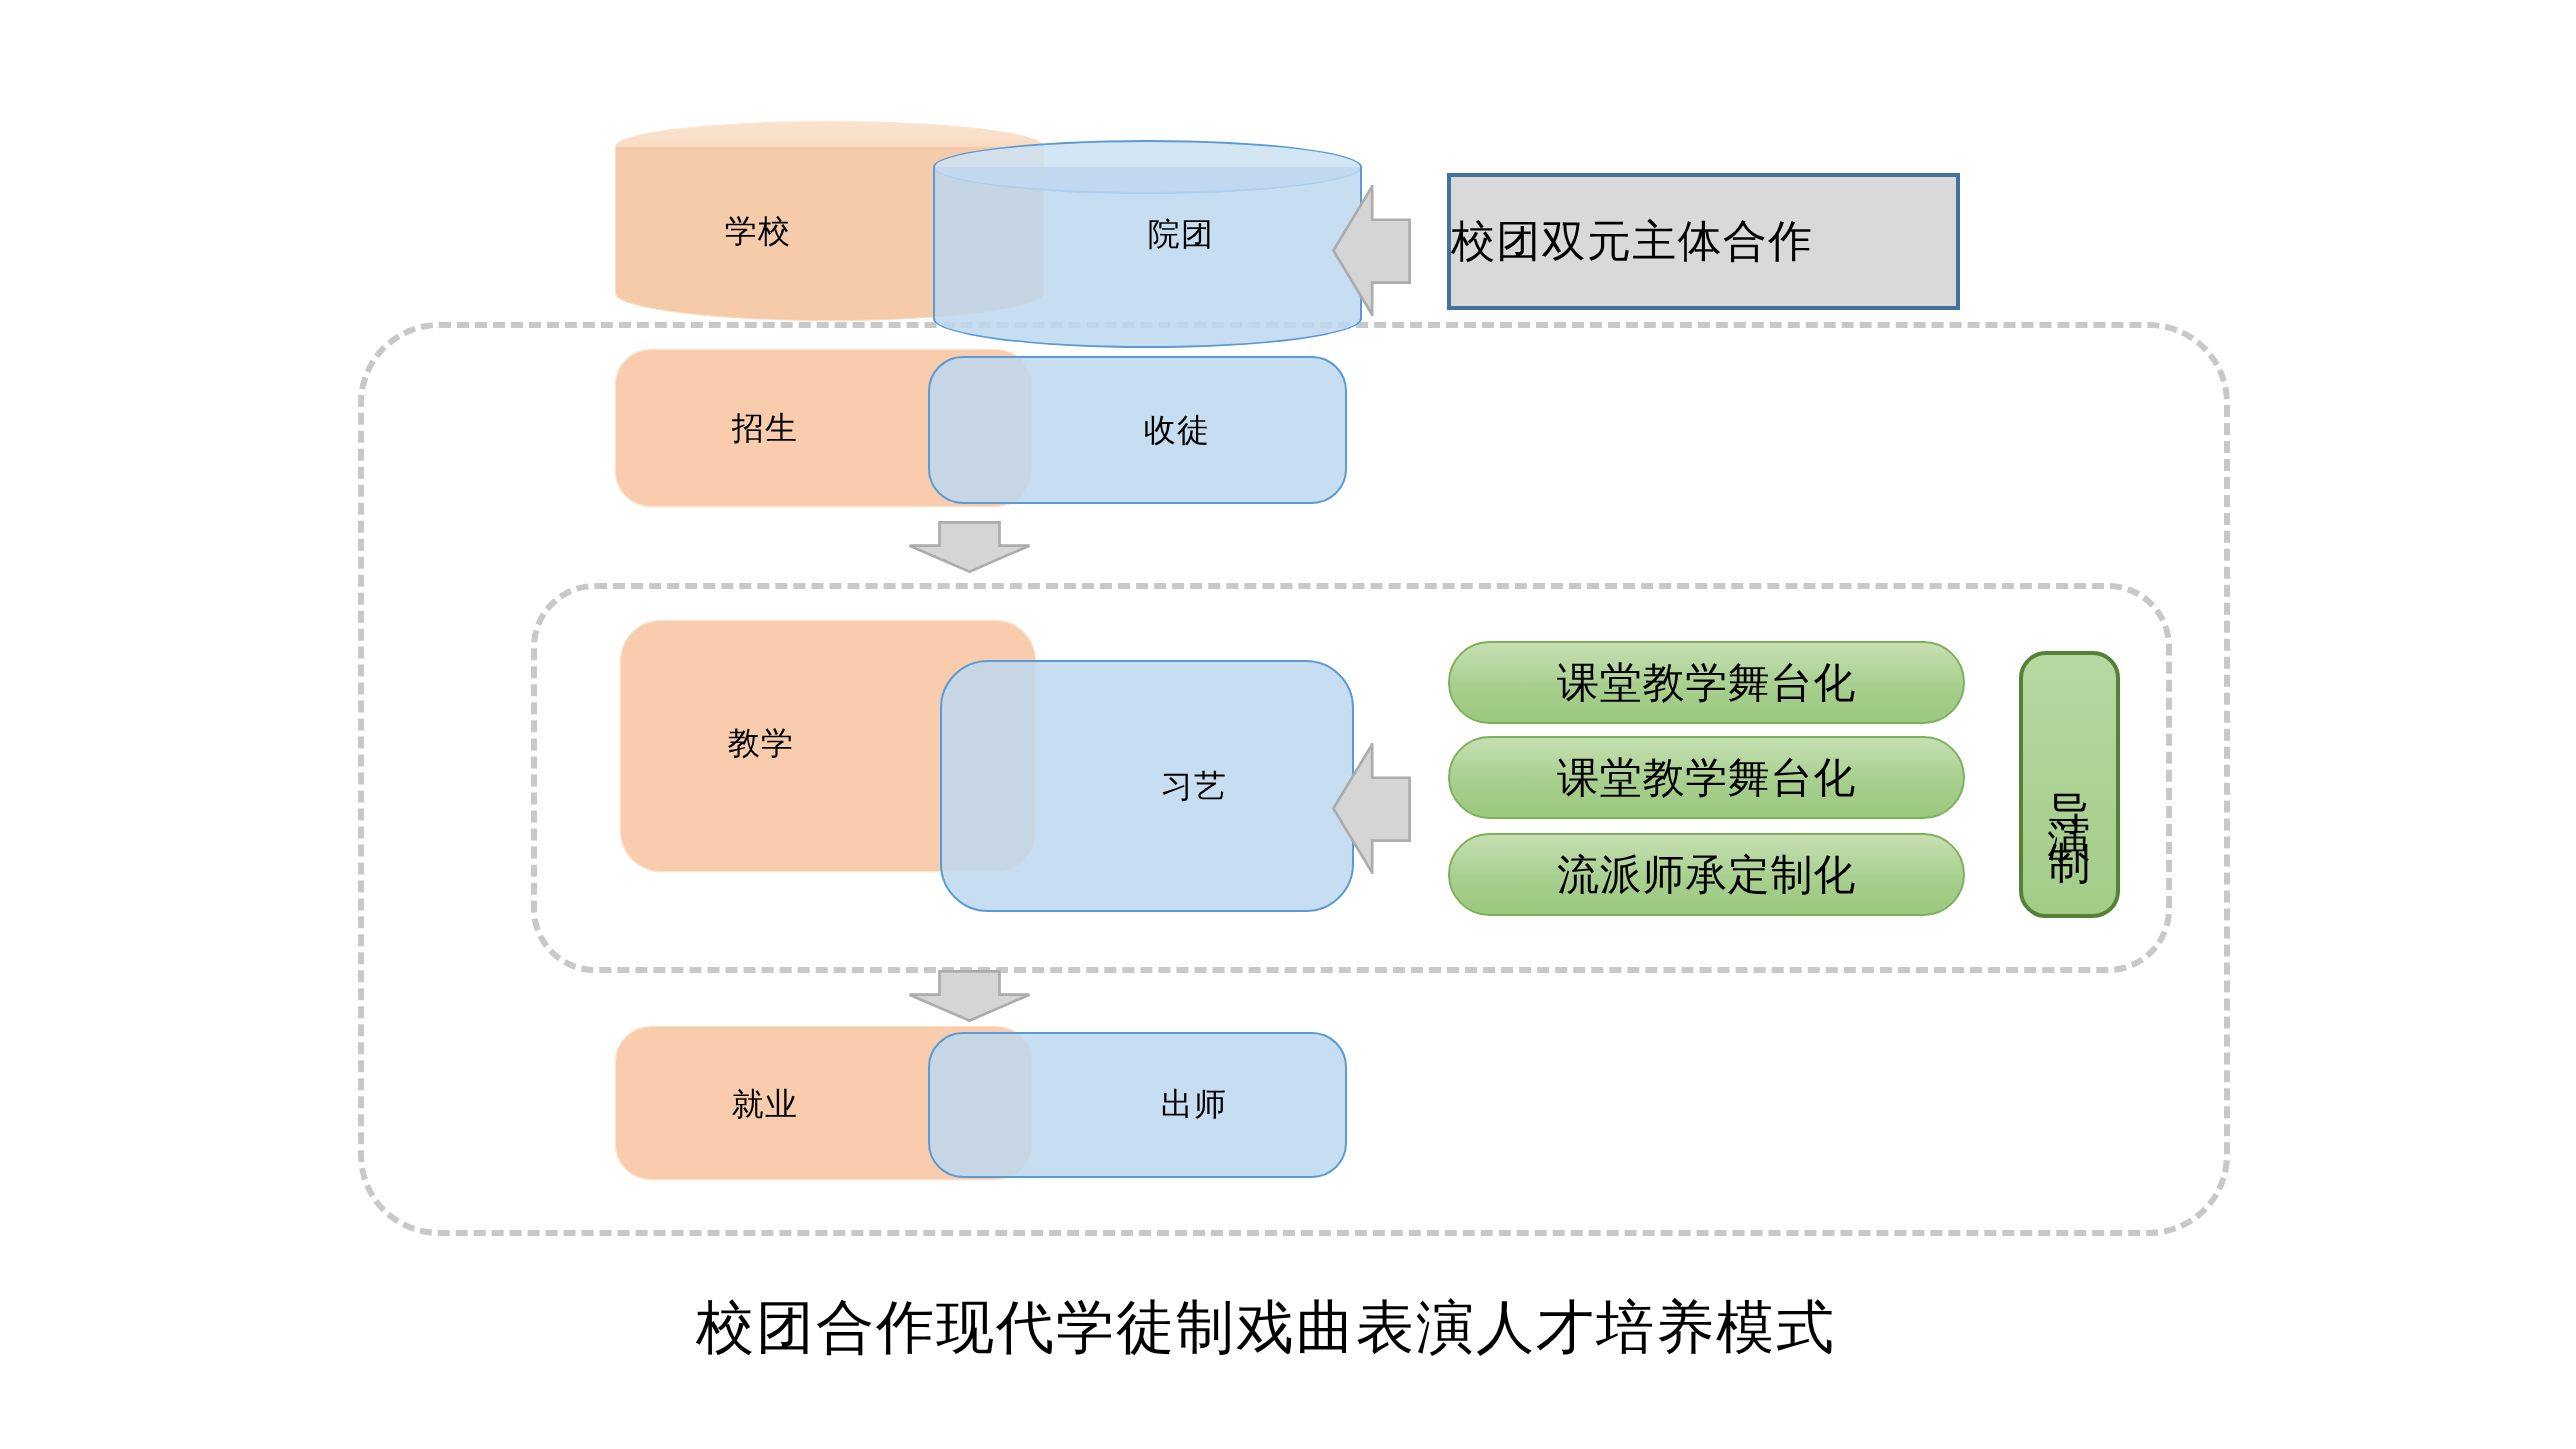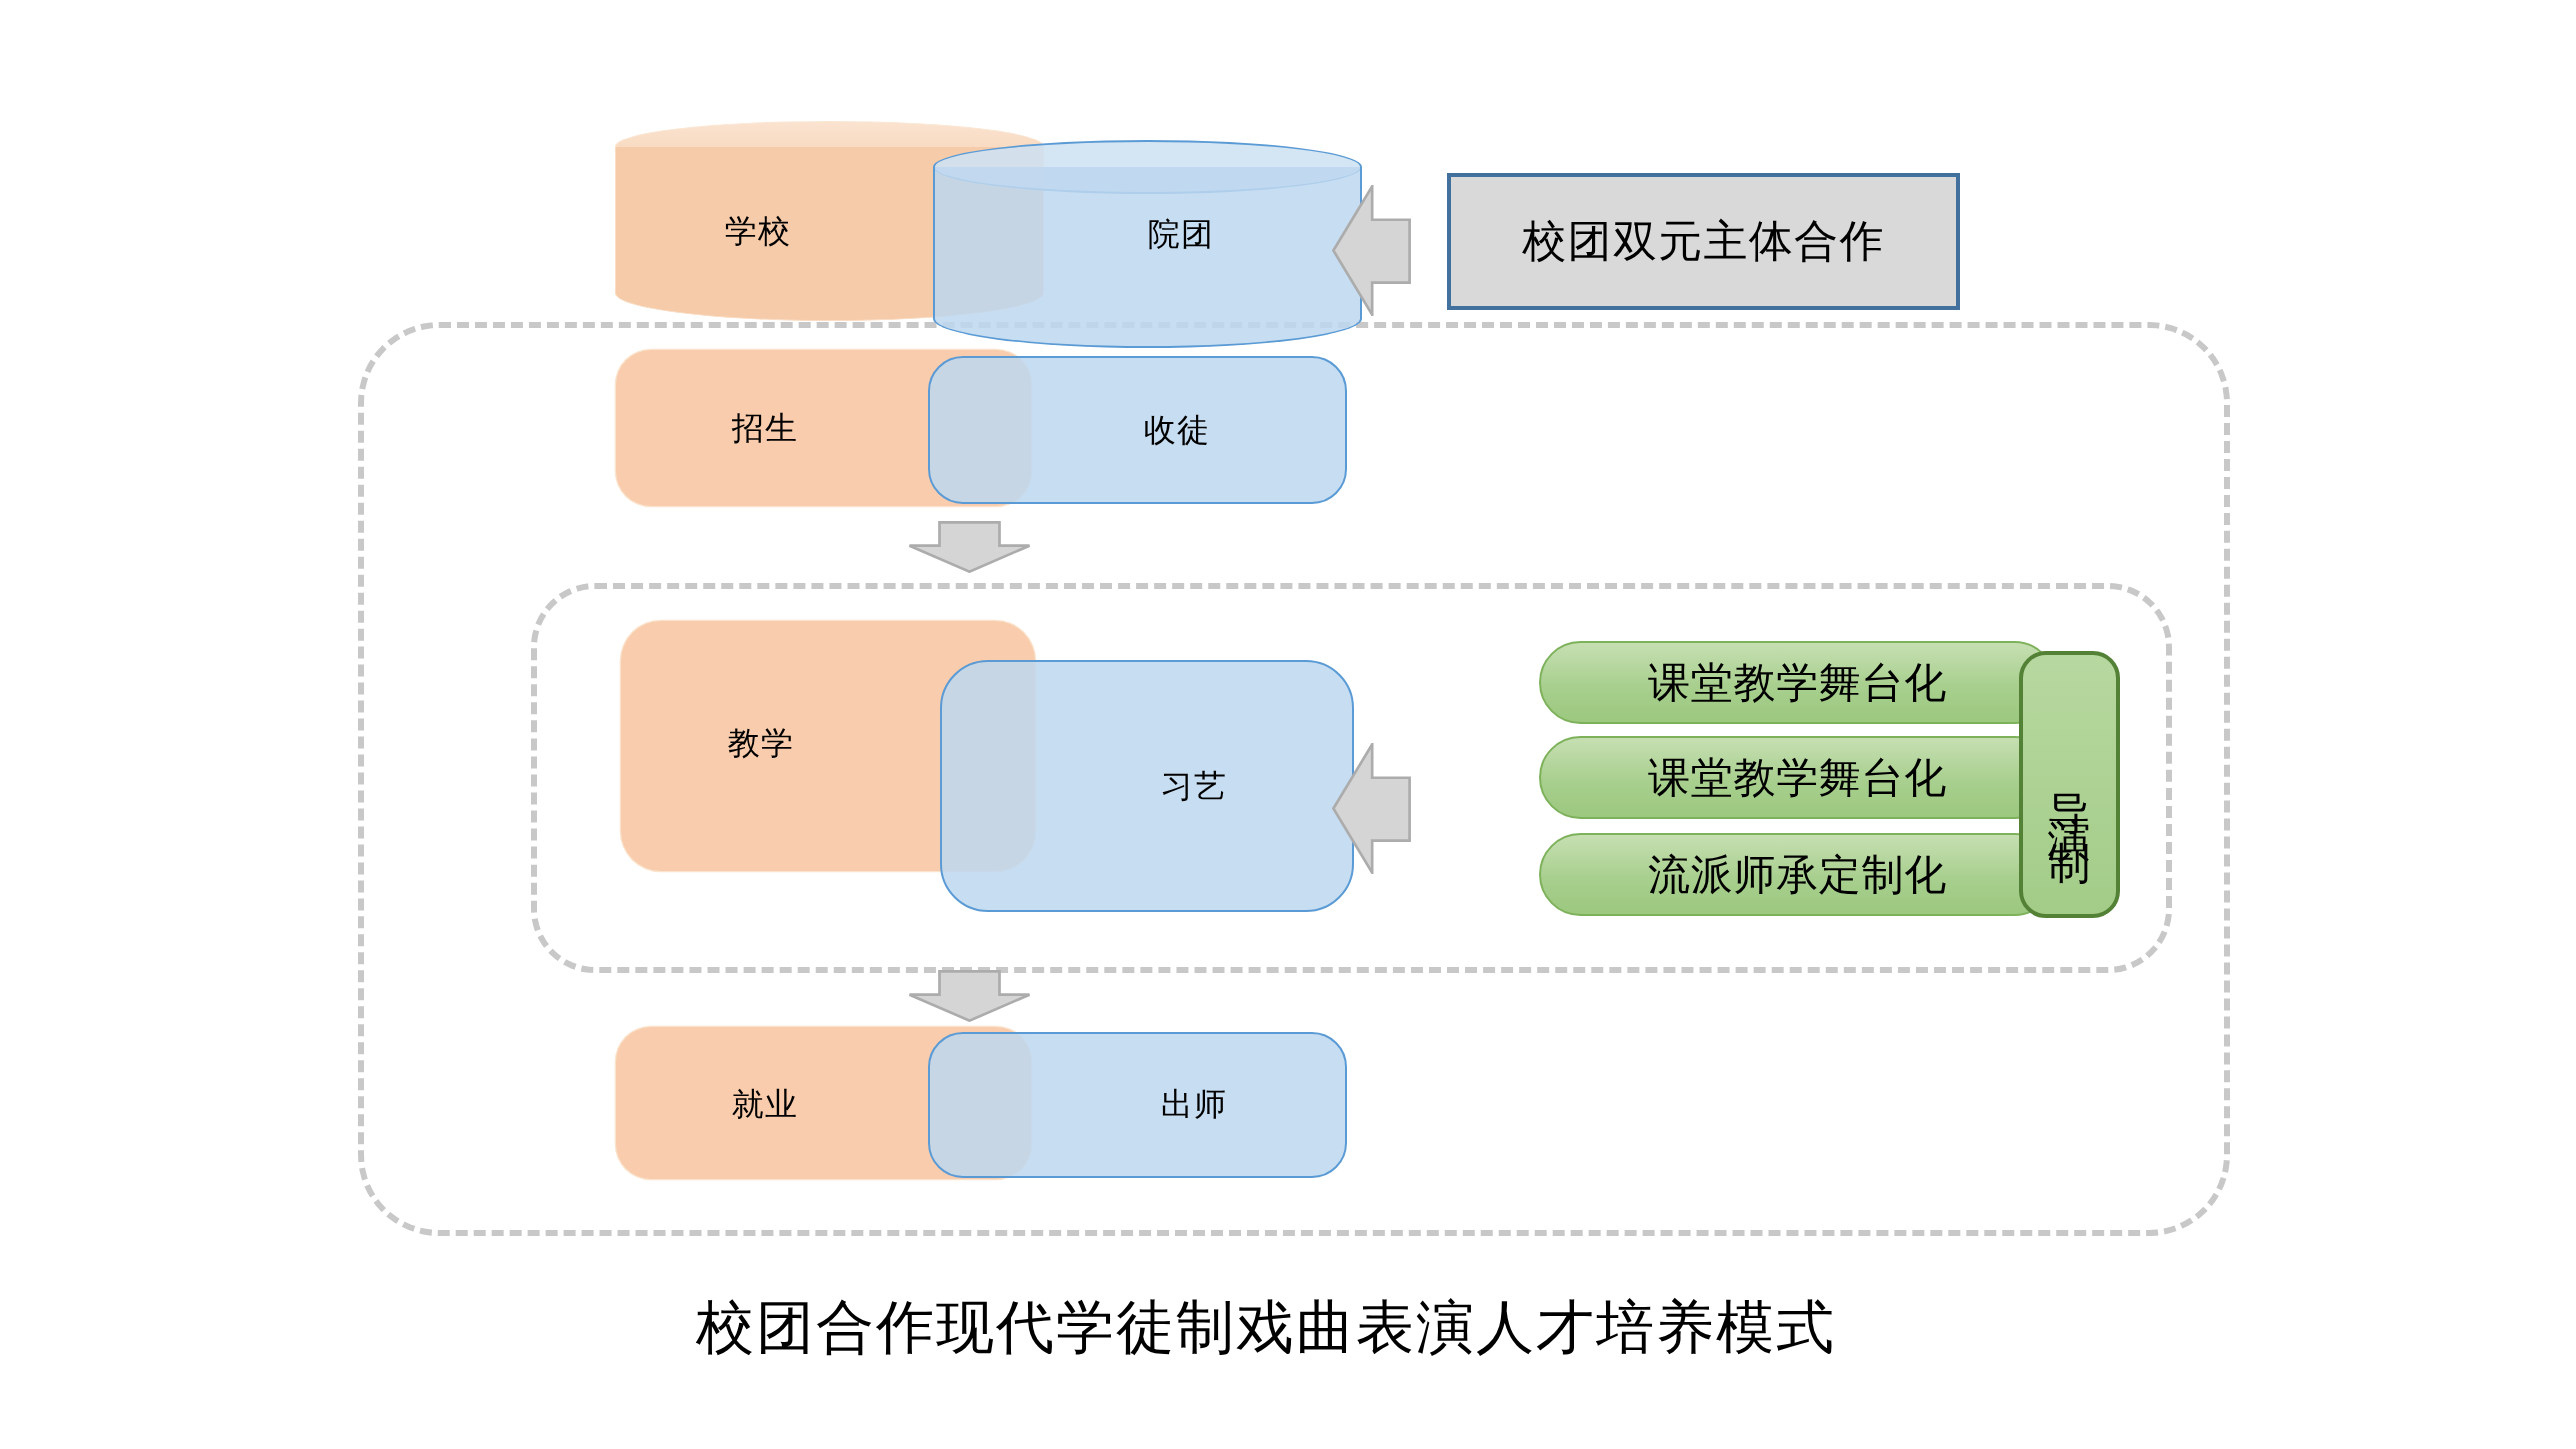--- a/index.html
+++ b/index.html
@@ -76,27 +76,27 @@
   .lbl{
     position:absolute;transform:translate(-50%,-50%);
     font-size:32px;line-height:1;white-space:nowrap;z-index:7;
     letter-spacing:1.3px;
   }
 
   
   .coop-box{
     left:1447px;top:173px;width:513px;height:137px;
     background:#d9d9d9;border:4.7px solid #41719c;box-sizing:border-box;
-    display:flex;align-items:center;justify-content:center;z-index:4;
+    display:flex;align-items:center;z-index:4;
   }
   .coop-box .txt{font-size:44px;letter-spacing:1.3px;}
 
   
   .pill{
-    left:1539px;width:517px;height:83px;
+    left:1448px;width:517px;height:83px;
     background:linear-gradient(180deg,#c6dfb2 0%,#a8cf8e 55%,#9cc87f 100%);
     border:2px solid #7db25b;border-radius:43px;box-sizing:border-box;
     display:flex;align-items:center;justify-content:center;z-index:4;text-align:center;
   }
   .pill .txt{font-size:42px;letter-spacing:0.7px;}
   .pill1{top:641px;}
   .pill2{top:736px;}
   .pill3{top:833px;}
 
   

